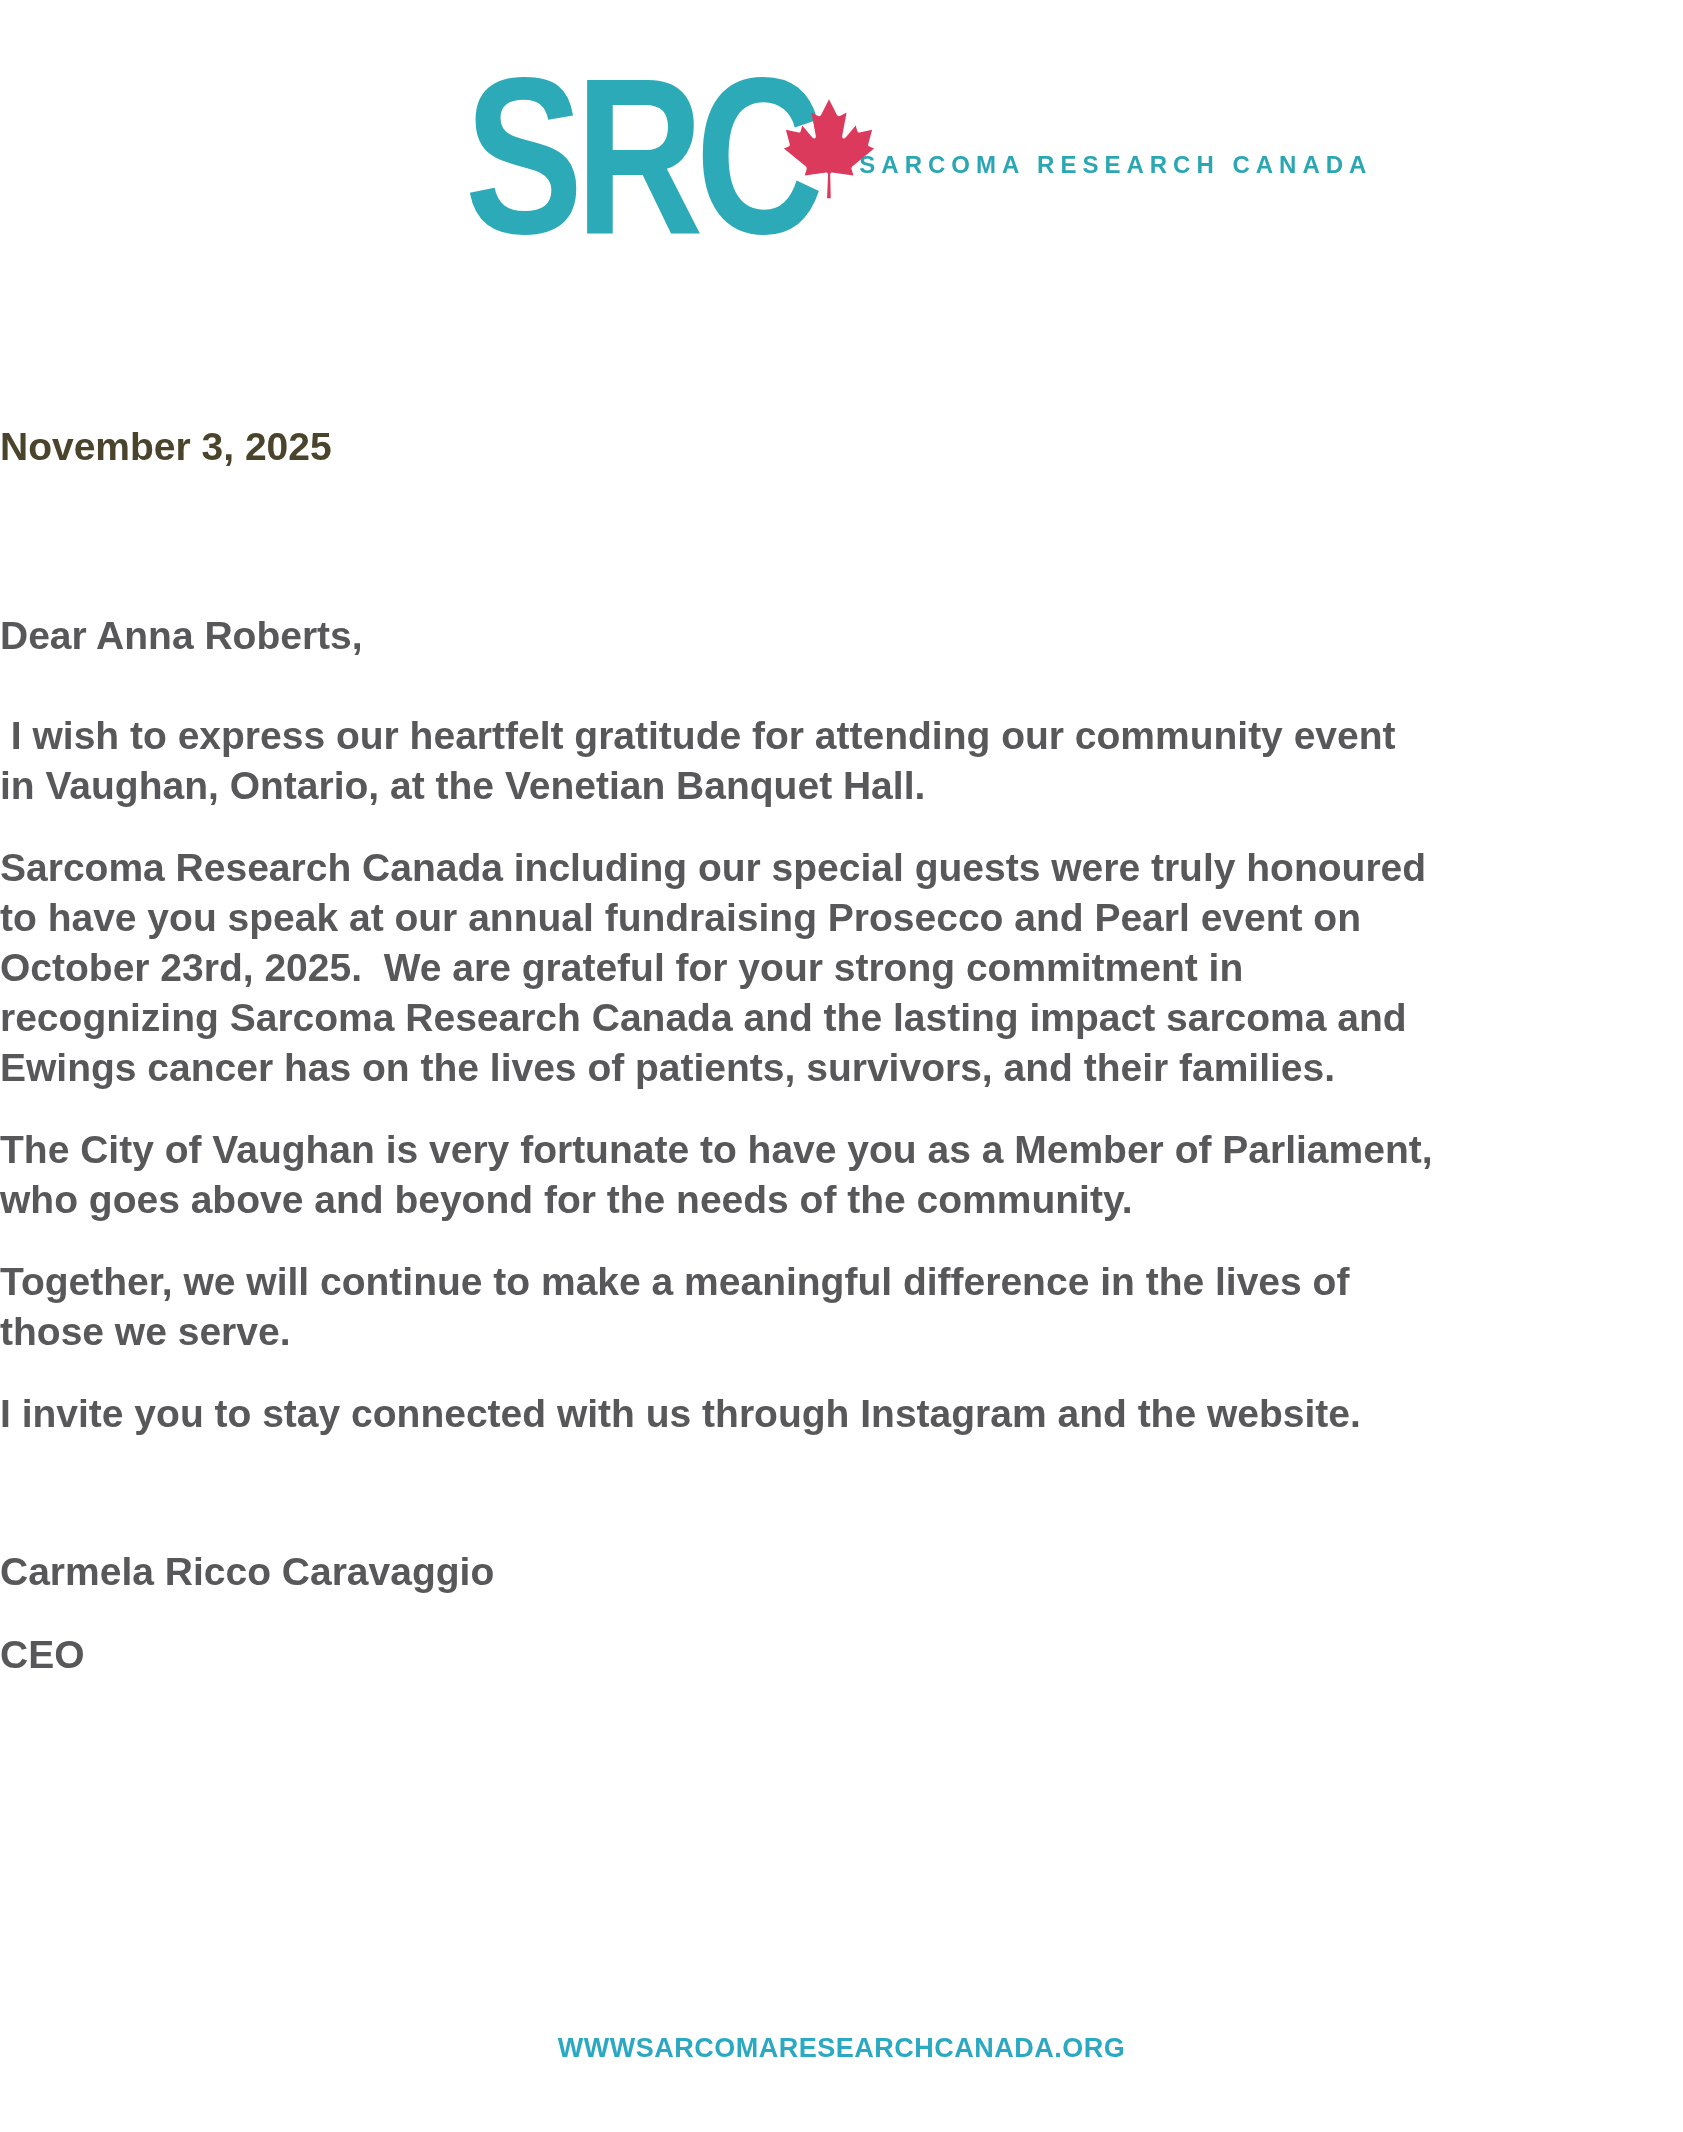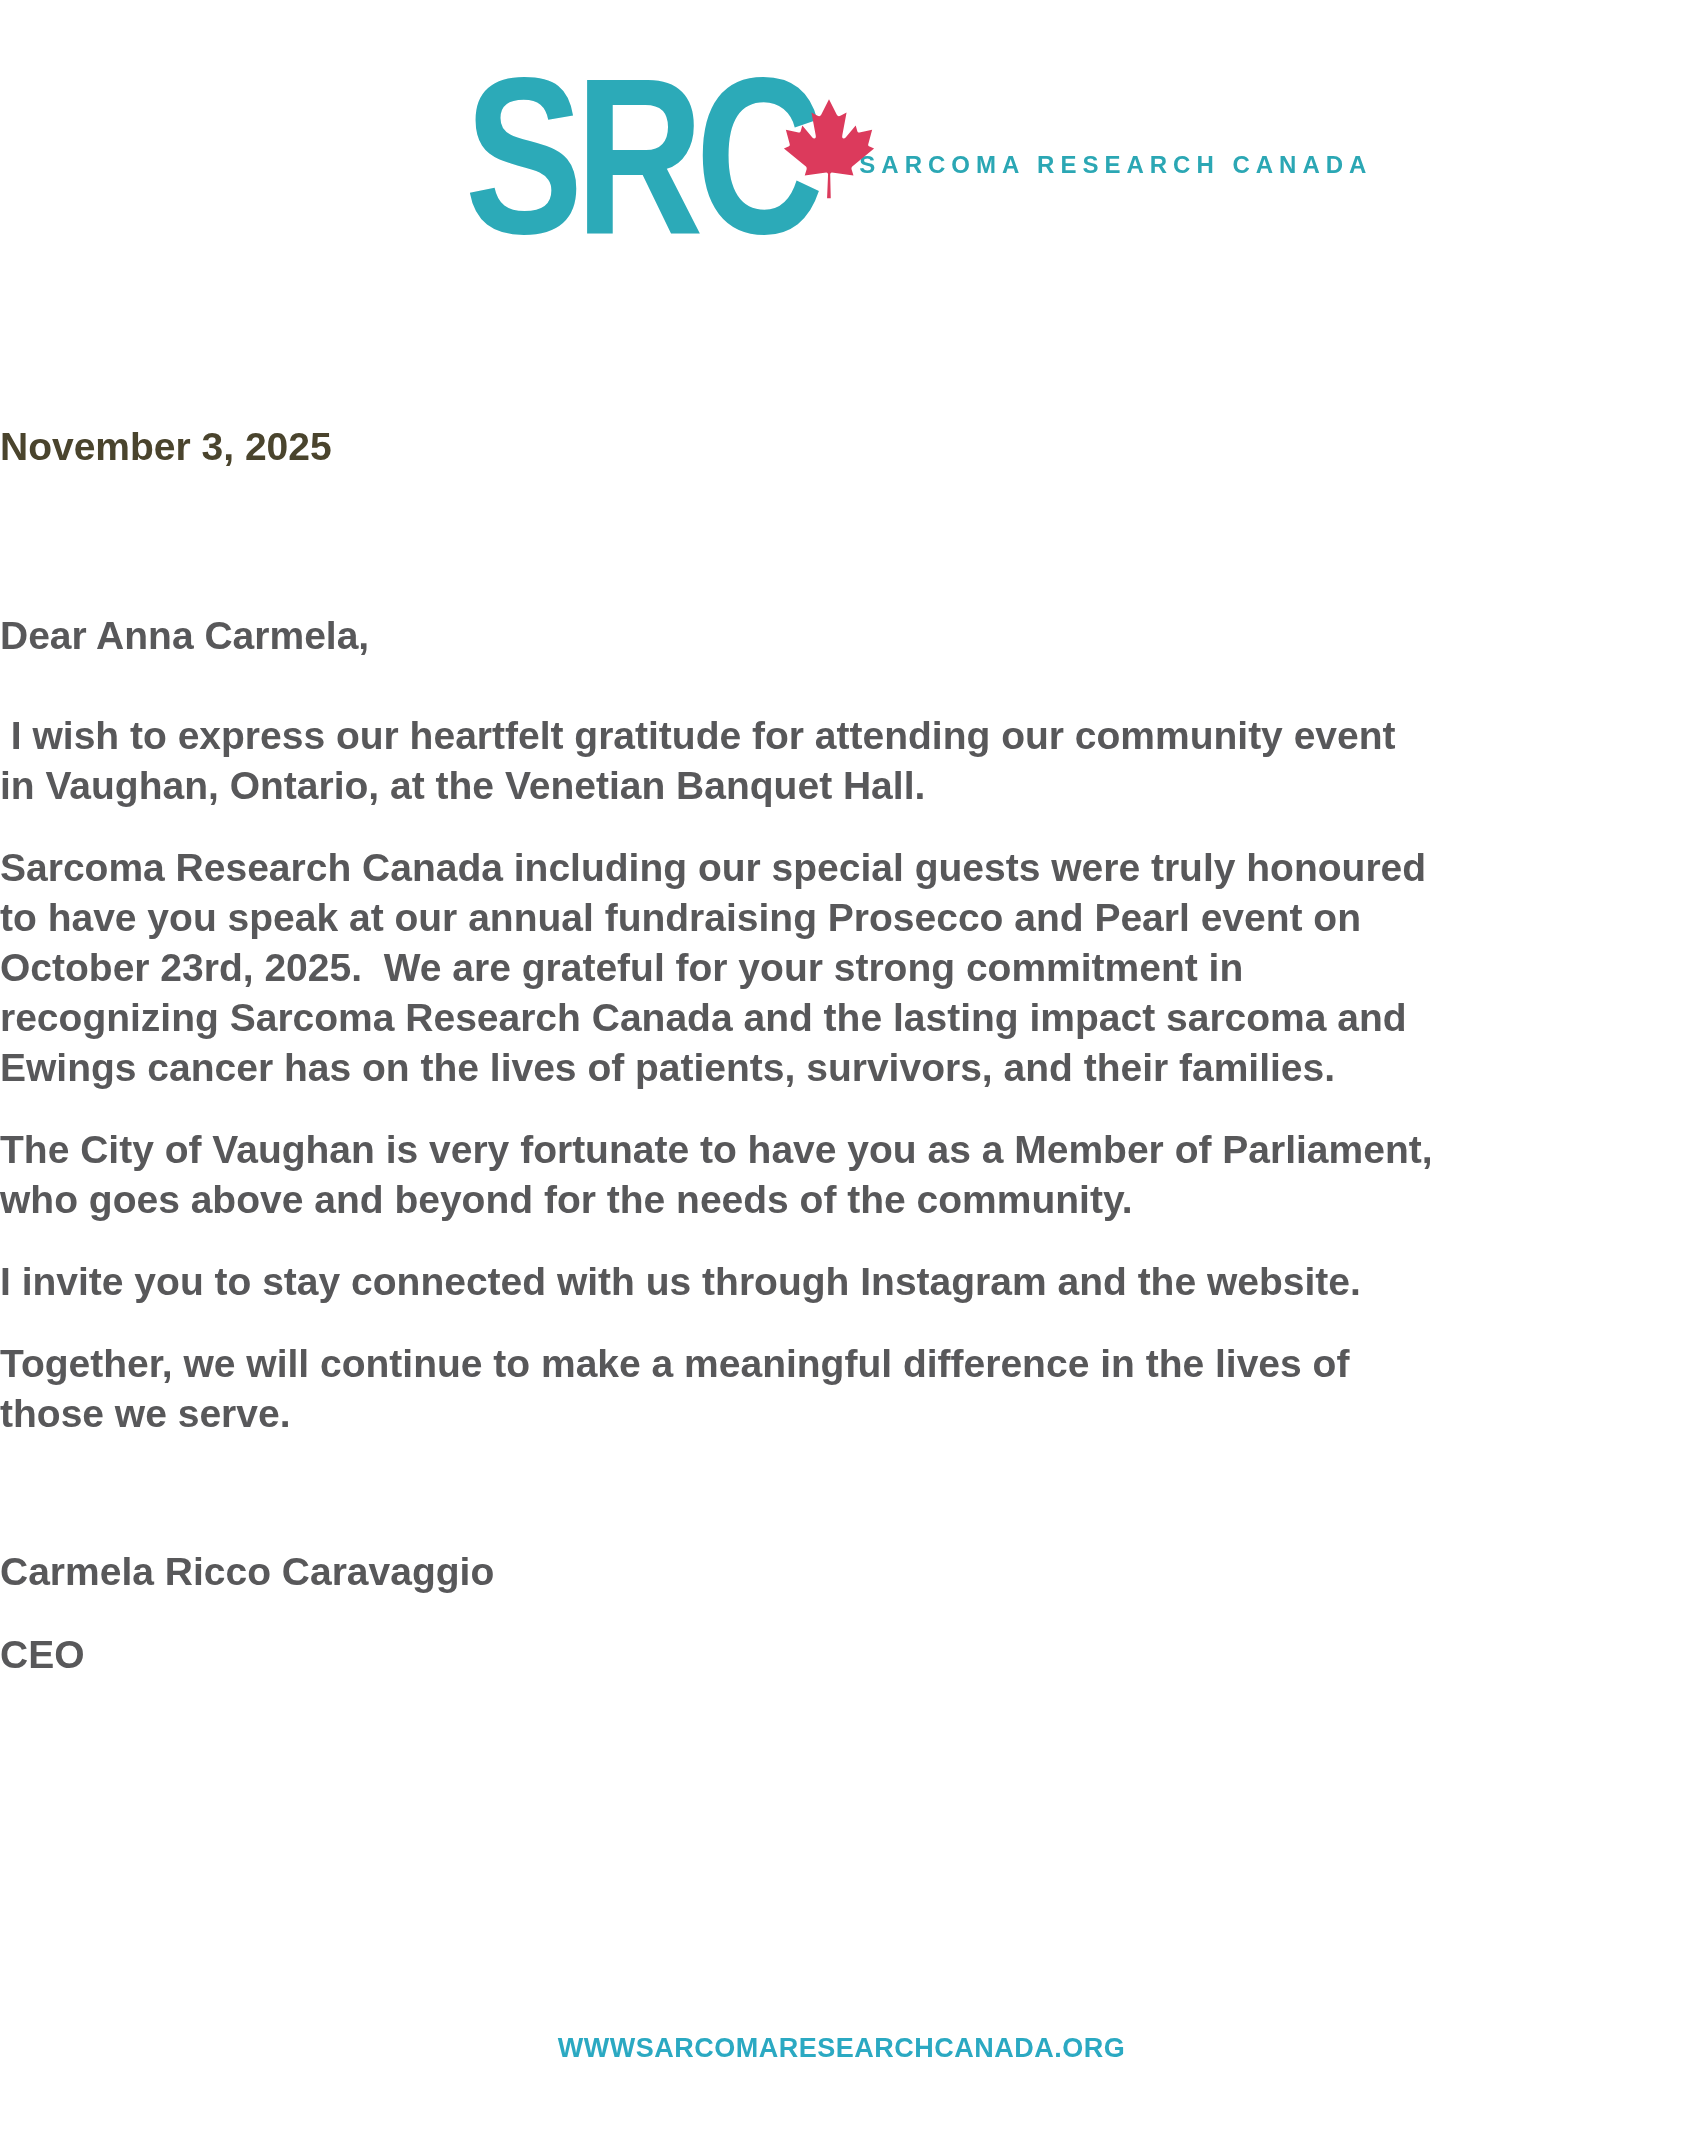--- a/index.html
+++ b/index.html
@@ -51,34 +51,34 @@
       <svg class="leaf" viewBox="0 0 100 112" xmlns="http://www.w3.org/2000/svg" aria-hidden="true">
         <path fill="#DC3A5C" d="M50,2 L41.5,18.9 c-1,1.8-2.7,1.6-4.4,0.7 l-6.2,-3.2 4.6,24.5 c1,4.5-2.1,4.5-3.6,2.5 L21,30.5 l-1.8,6.1 c-0.2,0.8-1.1,1.7-2.4,1.5 L3.1,35.2 l3.6,13.1 c0.8,2.9,1.4,4.1-0.8,4.9 L1,55.5 l23.6,19.2 c0.9,0.7,1.4,2,1.1,3.2 l-2.1,6.8 c8.1-0.9,15.4-2.3,23.5-3.2 0.7-0.1,1.9,1.1,1.9,1.9 l-1.1,26.1 4,0 -0.6,-26 c0-0.9,1.1-2.1,1.8-2 8.1,0.9,15.4,2.3,23.5,3.2 l-2.1,-6.8 c-0.3-1.2,0.2-2.5,1.1-3.2 L99,55.5 l-4.9,-2.3 c-2.2-0.8-1.6-2-0.8-4.9 l3.6,-13.1 -13.7,2.9 c-1.3,0.2-2.2-0.7-2.4-1.5 L79,30.5 l-10.9,12.9 c-1.5,2-4.6,2-3.6-2.5 l4.6,-24.5 -6.2,3.2 c-1.7,0.9-3.4,1.1-4.4-0.7 L50,2 z"></path>
       </svg>
     </div>
     <div class="logo-tagline">SARCOMA RESEARCH CANADA</div>
   </div>
 
   <div class="letter">
     <div class="date">November 3, 2025</div>
 
-    <div class="salutation">Dear Anna Carmela,</div>
+    <div class="salutation">Dear Anna Roberts,</div>
 
     <p class="para"> I wish to express our heartfelt gratitude for attending our community event
 in Vaughan, Ontario, at the Venetian Banquet Hall.</p>
     <p class="para">Sarcoma Research Canada including our special guests were truly honoured
 to have you speak at our annual fundraising Prosecco and Pearl event on
 October 23rd, 2025.  We are grateful for your strong commitment in
 recognizing Sarcoma Research Canada and the lasting impact sarcoma and
 Ewings cancer has on the lives of patients, survivors, and their families.</p>
     <p class="para">The City of Vaughan is very fortunate to have you as a Member of Parliament,
 who goes above and beyond for the needs of the community.</p>
-    <p class="para">I invite you to stay connected with us through Instagram and the website.</p>
     <p class="para">Together, we will continue to make a meaningful difference in the lives of
 those we serve.</p>
+    <p class="para">I invite you to stay connected with us through Instagram and the website.</p>
 
     <div class="sig-name">Carmela Ricco Caravaggio</div>
     <div class="sig-title">CEO</div>
   </div>
 
   <div class="footer">
     <div class="footer-website">WWWSARCOMARESEARCHCANADA.ORG</div>
   </div>
 
 </div>

